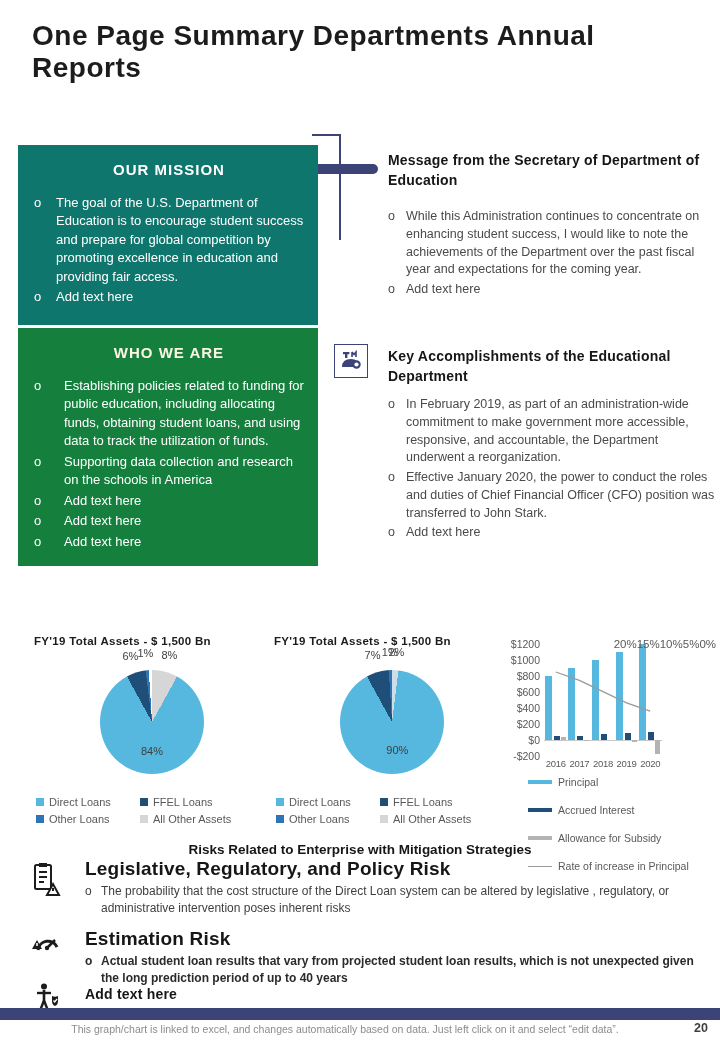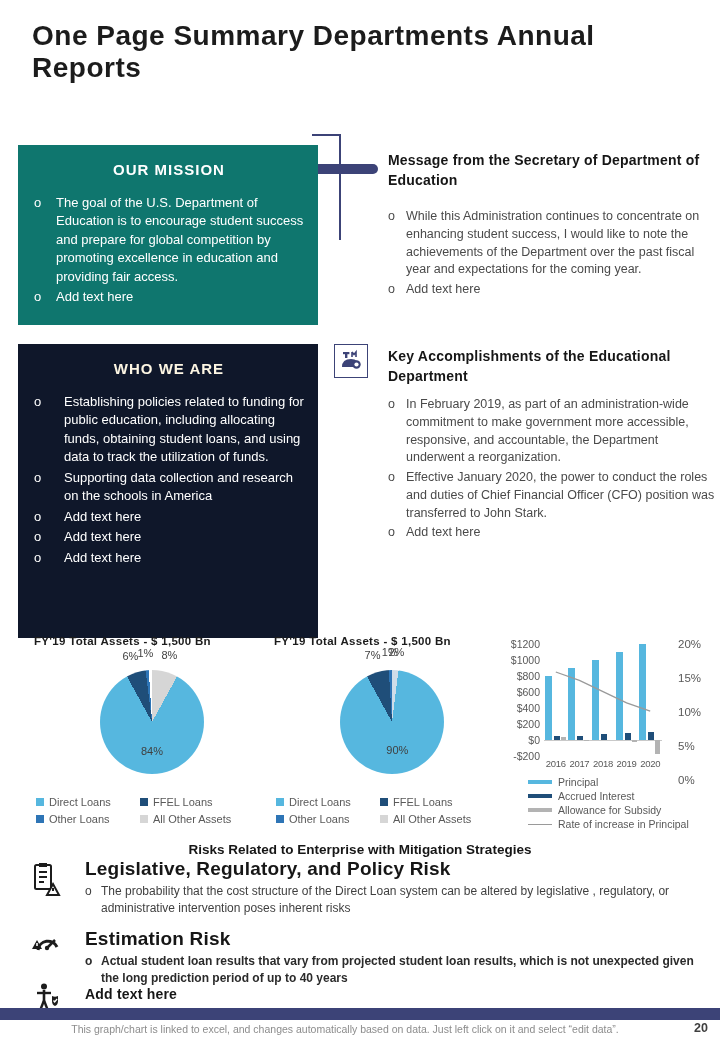--- a/index.html
+++ b/index.html
@@ -7,21 +7,21 @@
   body { font-family:"Liberation Sans", sans-serif; }
   .page { position:relative; width:720px; height:1040px; background:#ffffff; margin:0 auto; overflow:hidden; }
 
   
   .title { position:absolute; left:32px; top:20px; width:660px; font-size:28px; font-weight:700; color:#1c1c1c; letter-spacing:.5px; }
   .subtitle { position:absolute; left:32px; top:70px; width:640px; font-size:11px; line-height:1.5; color:#555; }
 
   
   .box { position:absolute; left:18px; width:300px; color:#fff; padding:16px 14px 10px 16px; }
   .box-mission { top:145px; height:180px; background:#0f766e; }
-  .box-who { top:344px; height:294px; background:#0f172a; }
+  .box-who { top:328px; height:238px; background:#15803d; }
   .box-title { text-align:center; font-weight:700; font-size:15px; letter-spacing:1px; margin-bottom:16px; }
   .box-who .box-title { color:#FDF6E3; }
   .blist { display:flex; flex-direction:column; gap:2px; }
   .blist .li { display:flex; gap:12px; font-size:13px; line-height:1.42; }
   .blist .marker { flex:0 0 10px; }
   .box-who .blist .li { gap:20px; }
 
   
   .conn-h-thin { position:absolute; left:312px; top:134px; width:29px; height:2px; background:#3C4377; }
   .conn-v-thin { position:absolute; left:339px; top:134px; width:2px; height:106px; background:#3C4377; }
@@ -52,28 +52,28 @@
   .col-3 { left:498px; width:218px; }
   .pie-title { position:absolute; left:16px; top:5px; font-size:11.5px; font-weight:700; color:#1c1c1c; letter-spacing:.3px; white-space:nowrap; }
   .pie { position:absolute; left:82px; top:40px; width:104px; height:104px; border-radius:50%; }
   .pie-label { position:absolute; transform:translate(-50%,-50%); font-size:11px; color:#404040; white-space:nowrap; }
   .pie-legend { position:absolute; left:18px; top:158px; display:grid; grid-template-columns:104px 118px; row-gap:5px;margin-top:8px; }
   .pie-legend .item { display:flex; align-items:center; gap:5px; font-size:11px; color:#595959; }
   .pie-legend .swatch { width:8px; height:8px; flex:0 0 8px; }
 
   
   .ticks-left { position:absolute; left:0; top:8px; width:42px; height:124px; display:flex; flex-direction:column; justify-content:space-between; align-items:flex-end; font-size:10.5px; color:#595959; }
-  .ticks-right { position:absolute; right:0; top:8px; width:38px; height:124px; display:flex; flex-direction:column; justify-content:space-between; align-items:flex-start; font-size:11.5px; color:#595959;gap:22px; }
+  .ticks-right { position:absolute; right:0; top:8px; width:38px; height:124px; display:flex; flex-direction:row; justify-content:flex-end; align-items:flex-start; font-size:11.5px; color:#595959; }
   .plot { position:absolute; left:46px; top:14px; width:118px; height:112px; }
   .plot .bar { position:absolute; }
   .plot .zero { position:absolute; left:0; width:100%; height:1px; background:#c9c9c9; }
   .plot svg { position:absolute; left:0; top:0; overflow:visible; }
   .xlabels { position:absolute; left:46px; top:128px; width:118px; display:flex; }
   .xlabels span { flex:1; text-align:center; font-size:9.5px; color:#595959; letter-spacing:-.3px; }
-  .combo-legend { position:absolute; left:30px; top:146px; display:flex; flex-direction:column; gap:2px;justify-content:space-between; }
+  .combo-legend { position:absolute; left:30px; top:146px; display:flex; flex-direction:column; gap:16px;justify-content:space-between; }
   .combo-legend .item { display:flex; align-items:center; gap:6px; font-size:10.5px; color:#595959; }
   .combo-legend .swatch { width:24px; flex:0 0 24px; }
 
   
   .risks-heading { position:absolute; left:0; top:842px; width:720px; text-align:center; font-size:13.5px; font-weight:700; color:#161616; }
   .risk-row { position:absolute; left:85px; width:625px; }
   .risk-icon { position:absolute; left:26px; width:40px; text-align:center; }
   .risk-title { font-size:19px; font-weight:700; color:#161616; letter-spacing:.2px; }
   .risk-bullet { display:flex; gap:8px; margin-top:3px; font-size:12px; line-height:1.4; color:#3f3f3f; }
   .risk-bullet .marker { flex:0 0 8px; }

